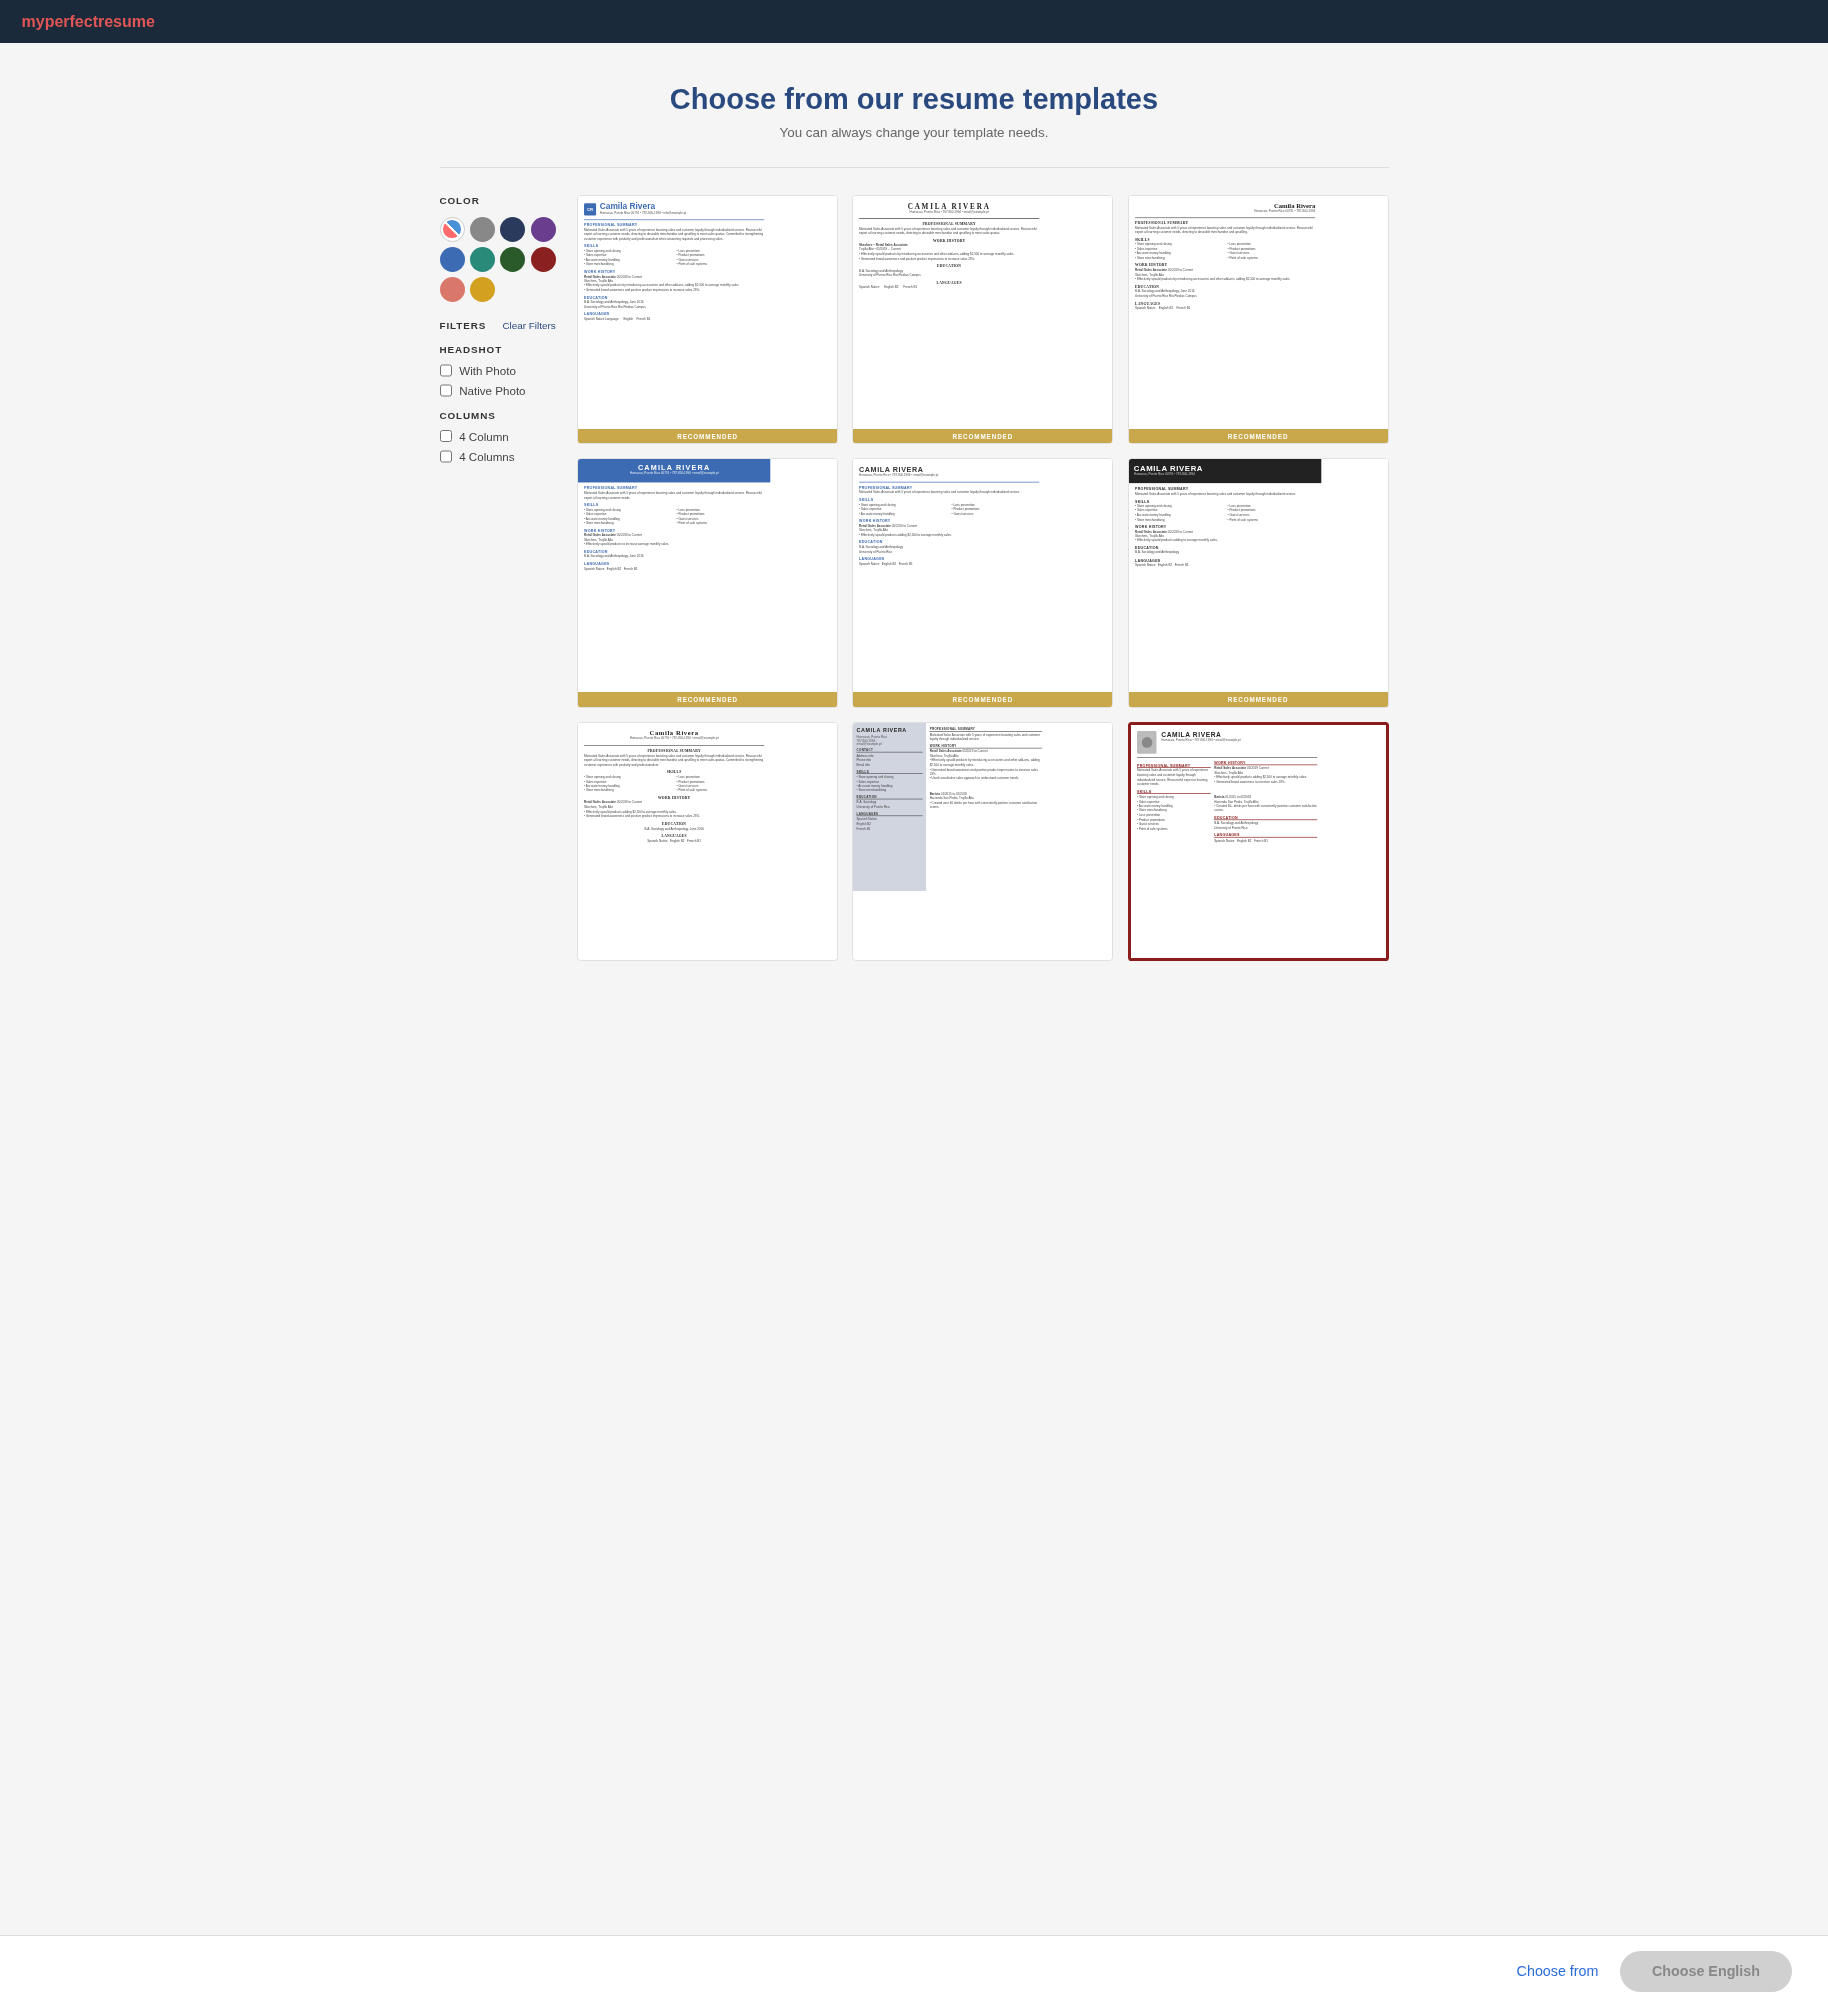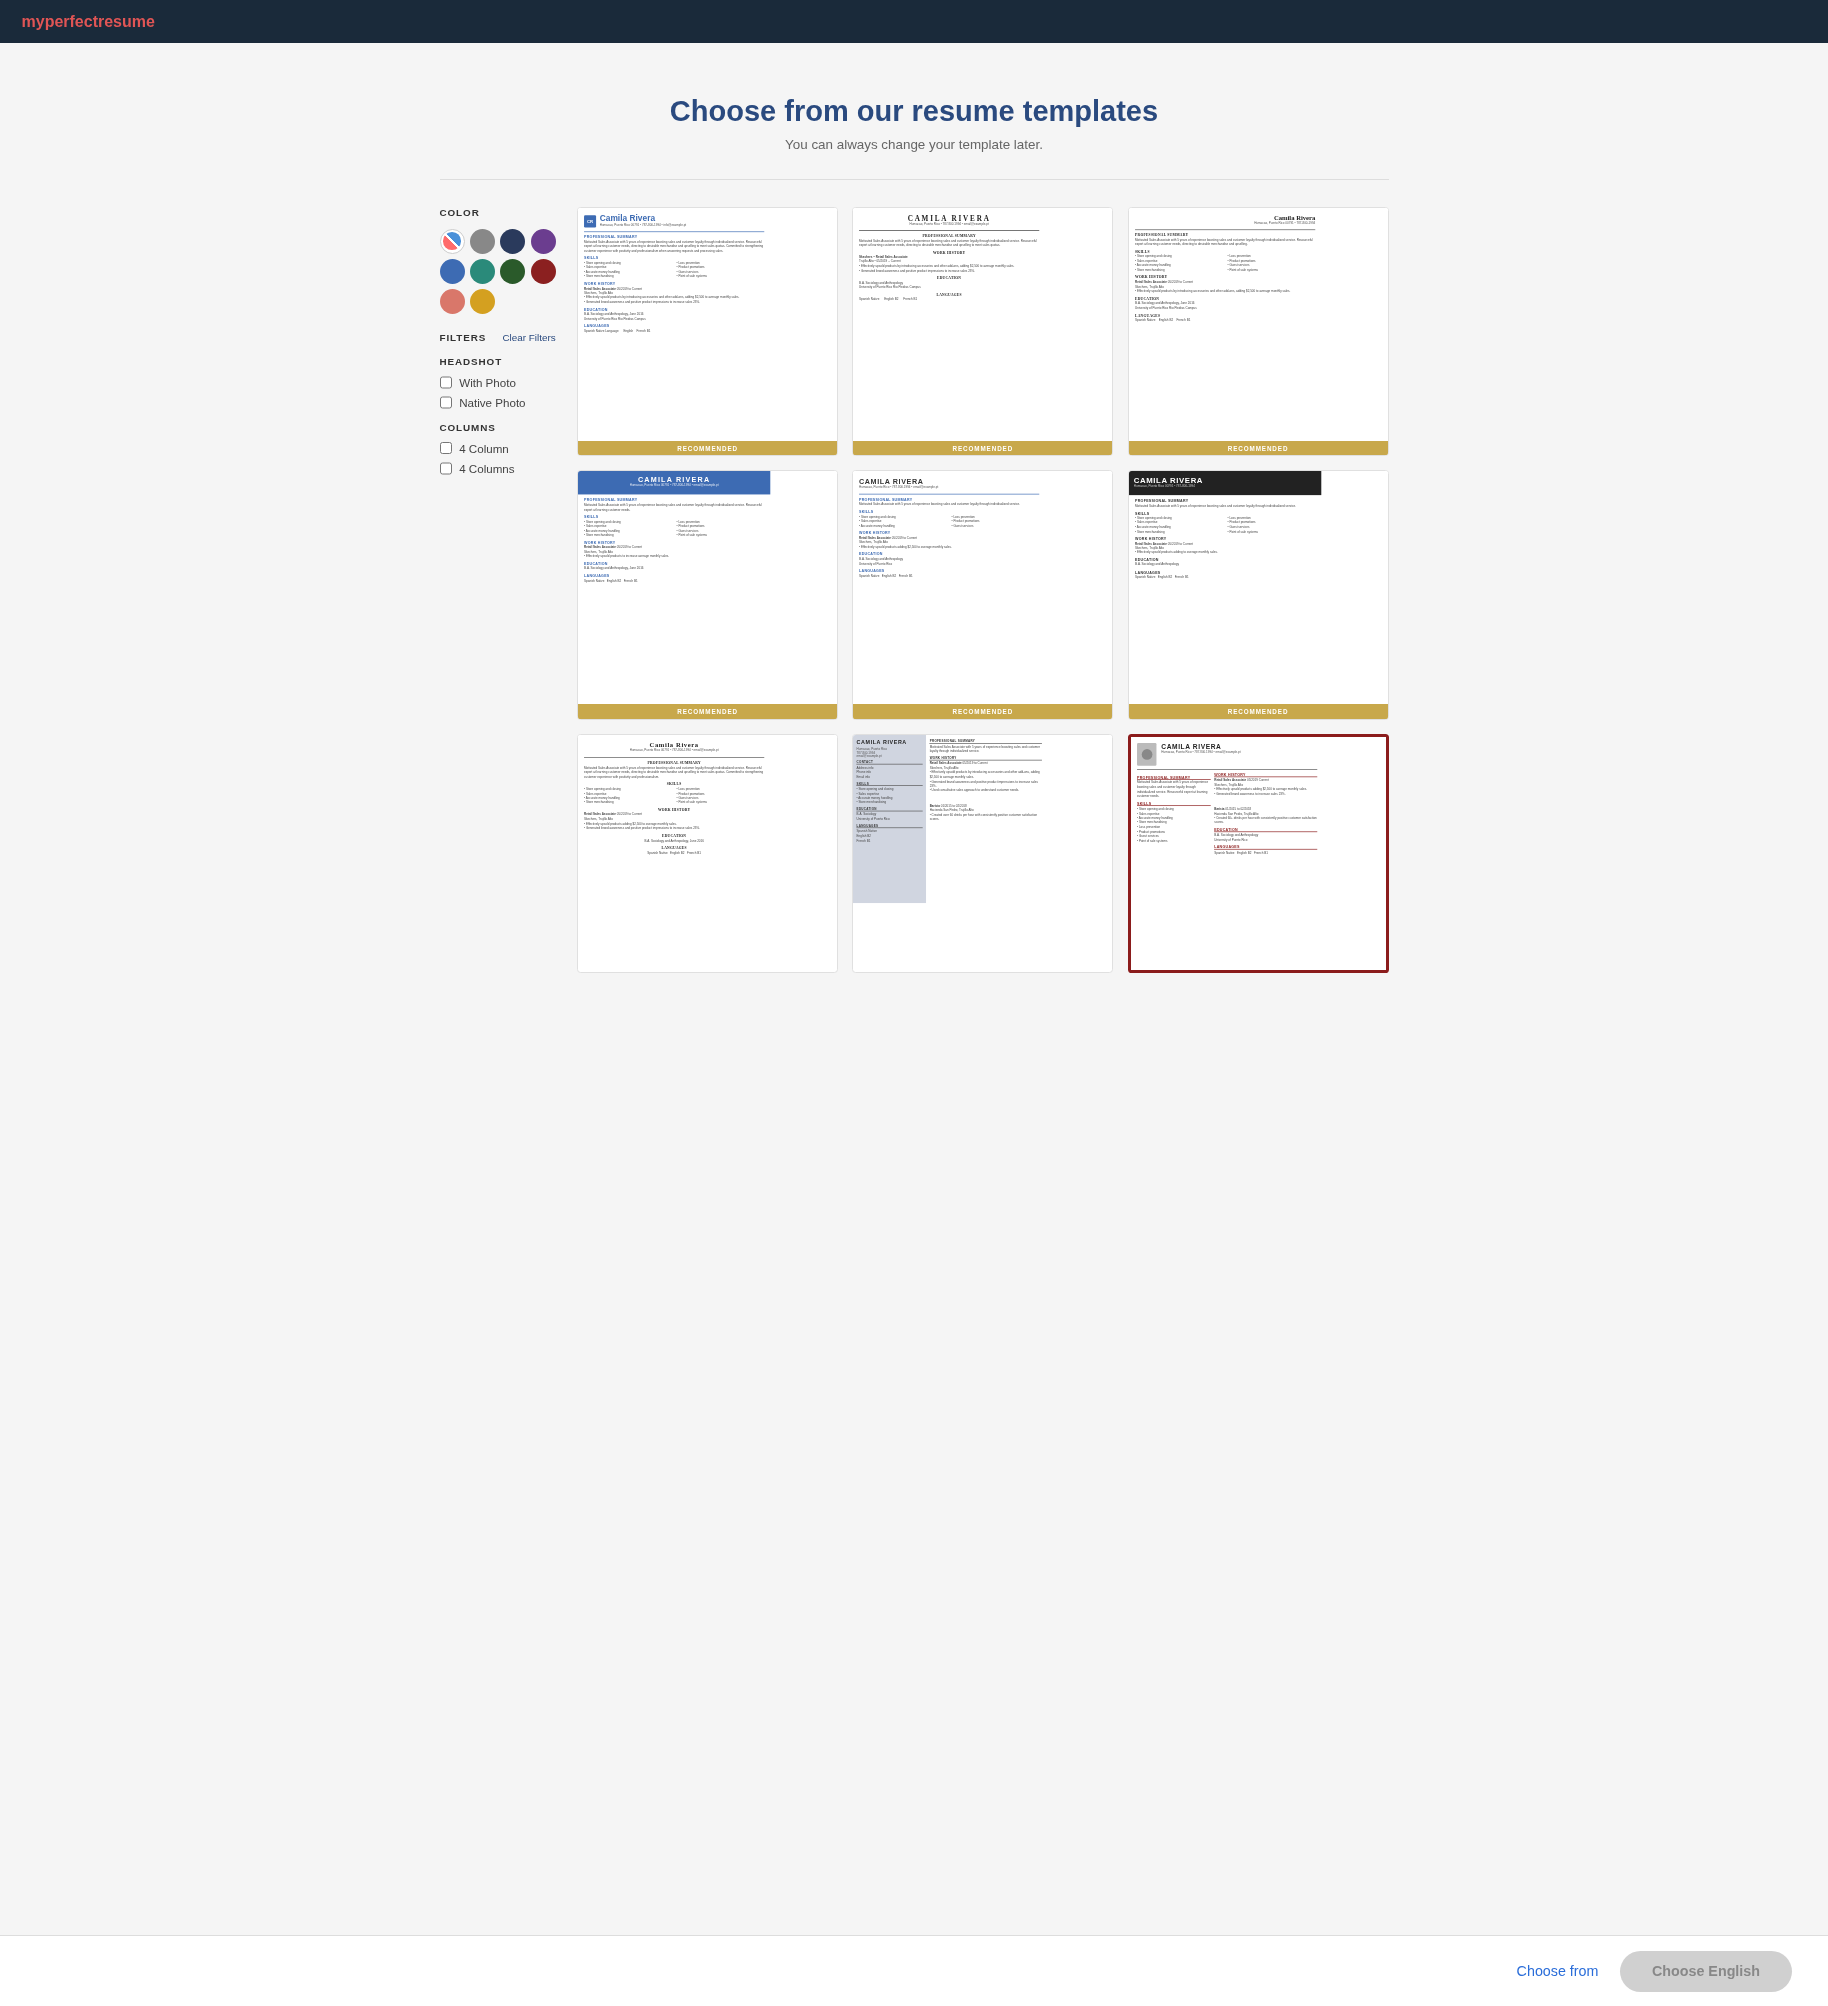--- a/index.html
+++ b/index.html
@@ -14,21 +14,21 @@
     .logo {
       font-size: 16px;
       font-weight: bold;
       color: white;
     }
     .logo span { color: #e05555; }
 
     .main-content {
       max-width: 985px;
       margin: 0 auto;
-      padding: 52px 18px 90px;
+      padding: 40px 18px 90px;
     }
 
     .page-title {
       text-align: center;
       font-size: 29px;
       font-weight: bold;
       color: #2a4a7f;
       margin-bottom: 9px;
     }
     .page-subtitle {
@@ -311,21 +311,21 @@
   <div class="header">
     <div class="logo">
       <span>my</span><span style="color:#e05555">perfect</span><span>resume</span>
     </div>
   </div>
 </header>
 
 <main>
   <div class="main-content">
     <h1 class="page-title">Choose from our resume templates</h1>
-    <p class="page-subtitle">You can always change your template later.</p>
+    <p class="page-subtitle">You can always change your template needs.</p>
     <hr class="divider">
 
     <div class="layout">
 
       <aside>
         <div class="sidebar-section-title">COLOR</div>
         <div class="color-grid">
           <div class="color-swatch white-swatch selected" title="All colors"></div>
           <div class="color-swatch" style="background:#888888"></div>
           <div class="color-swatch" style="background:#2a3a5c"></div>

